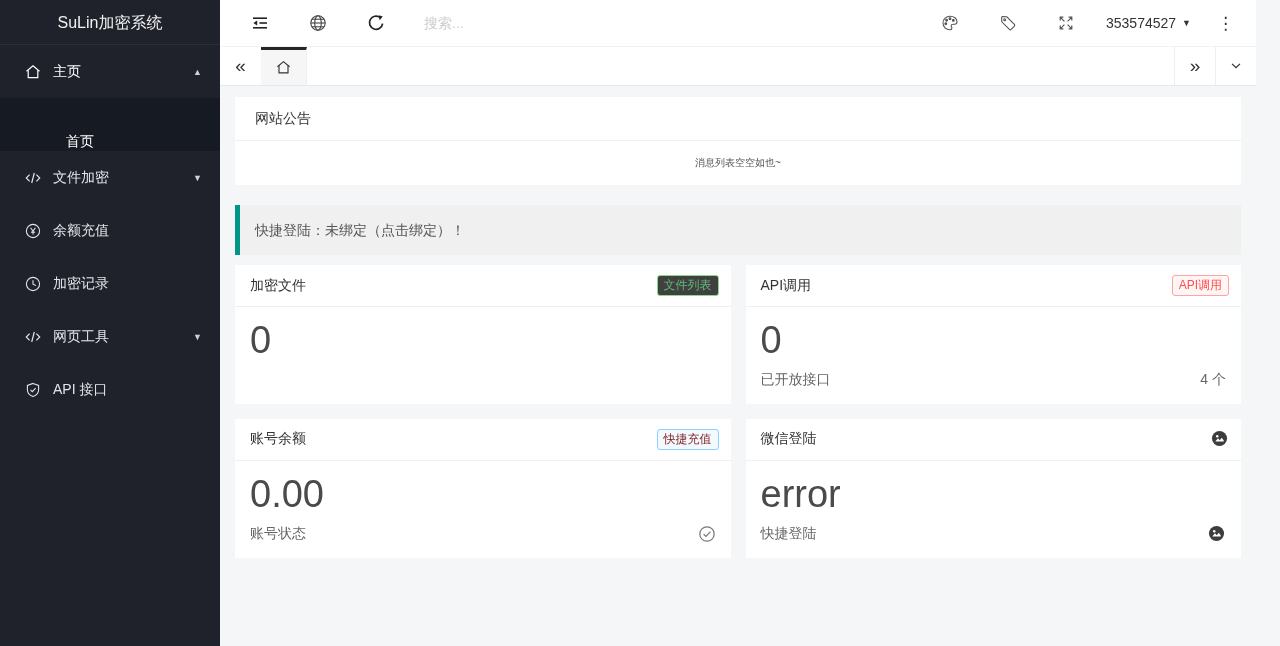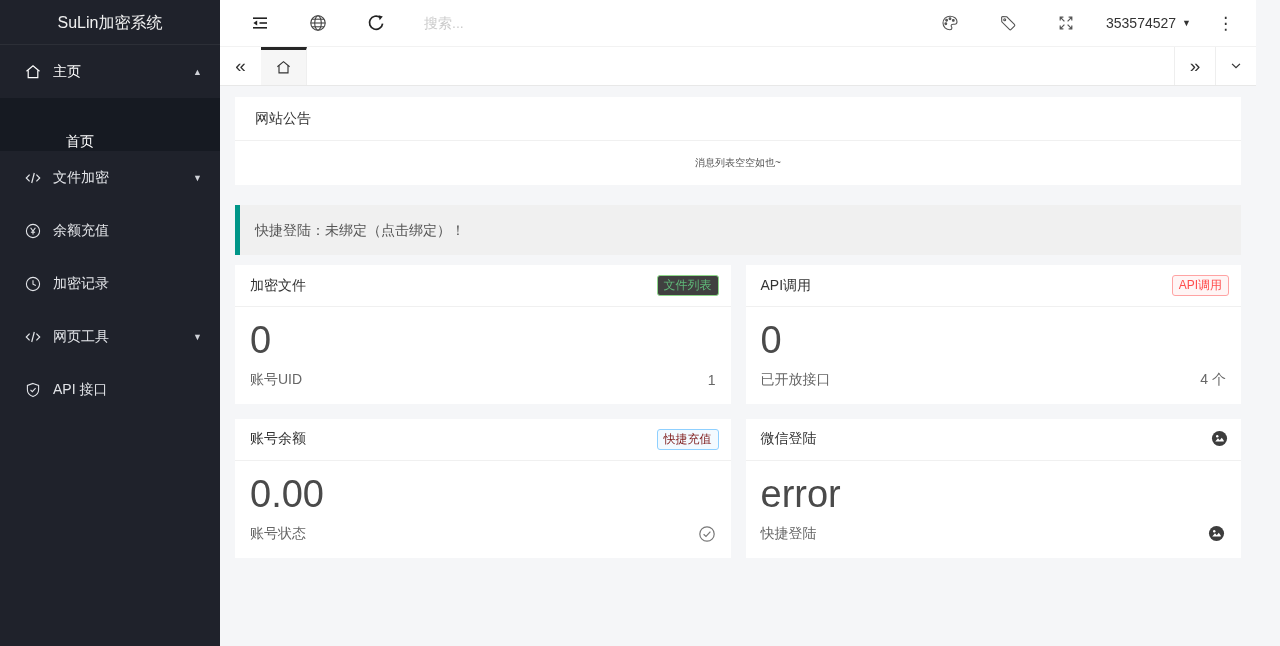--- a/index.html
+++ b/index.html
@@ -228,24 +228,20 @@
       <div class="alert">快捷登陆：未绑定（点击绑定）！</div>
 
       <div class="grid">
 
         <section class="card">
           <div class="stat-head">
             <span class="stat-title">加密文件</span>
             <span class="badge badge-green">文件列表</span>
           </div>
           <div class="stat-value">0</div>
-          <div class="stat-foot">
-            <span>账号UID</span>
-            <span>1</span>
-          </div>
         </section>
 
         <section class="card">
           <div class="stat-head">
             <span class="stat-title">API调用</span>
             <span class="badge badge-red">API调用</span>
           </div>
           <div class="stat-value">0</div>
           <div class="stat-foot">
             <span>已开放接口</span>

